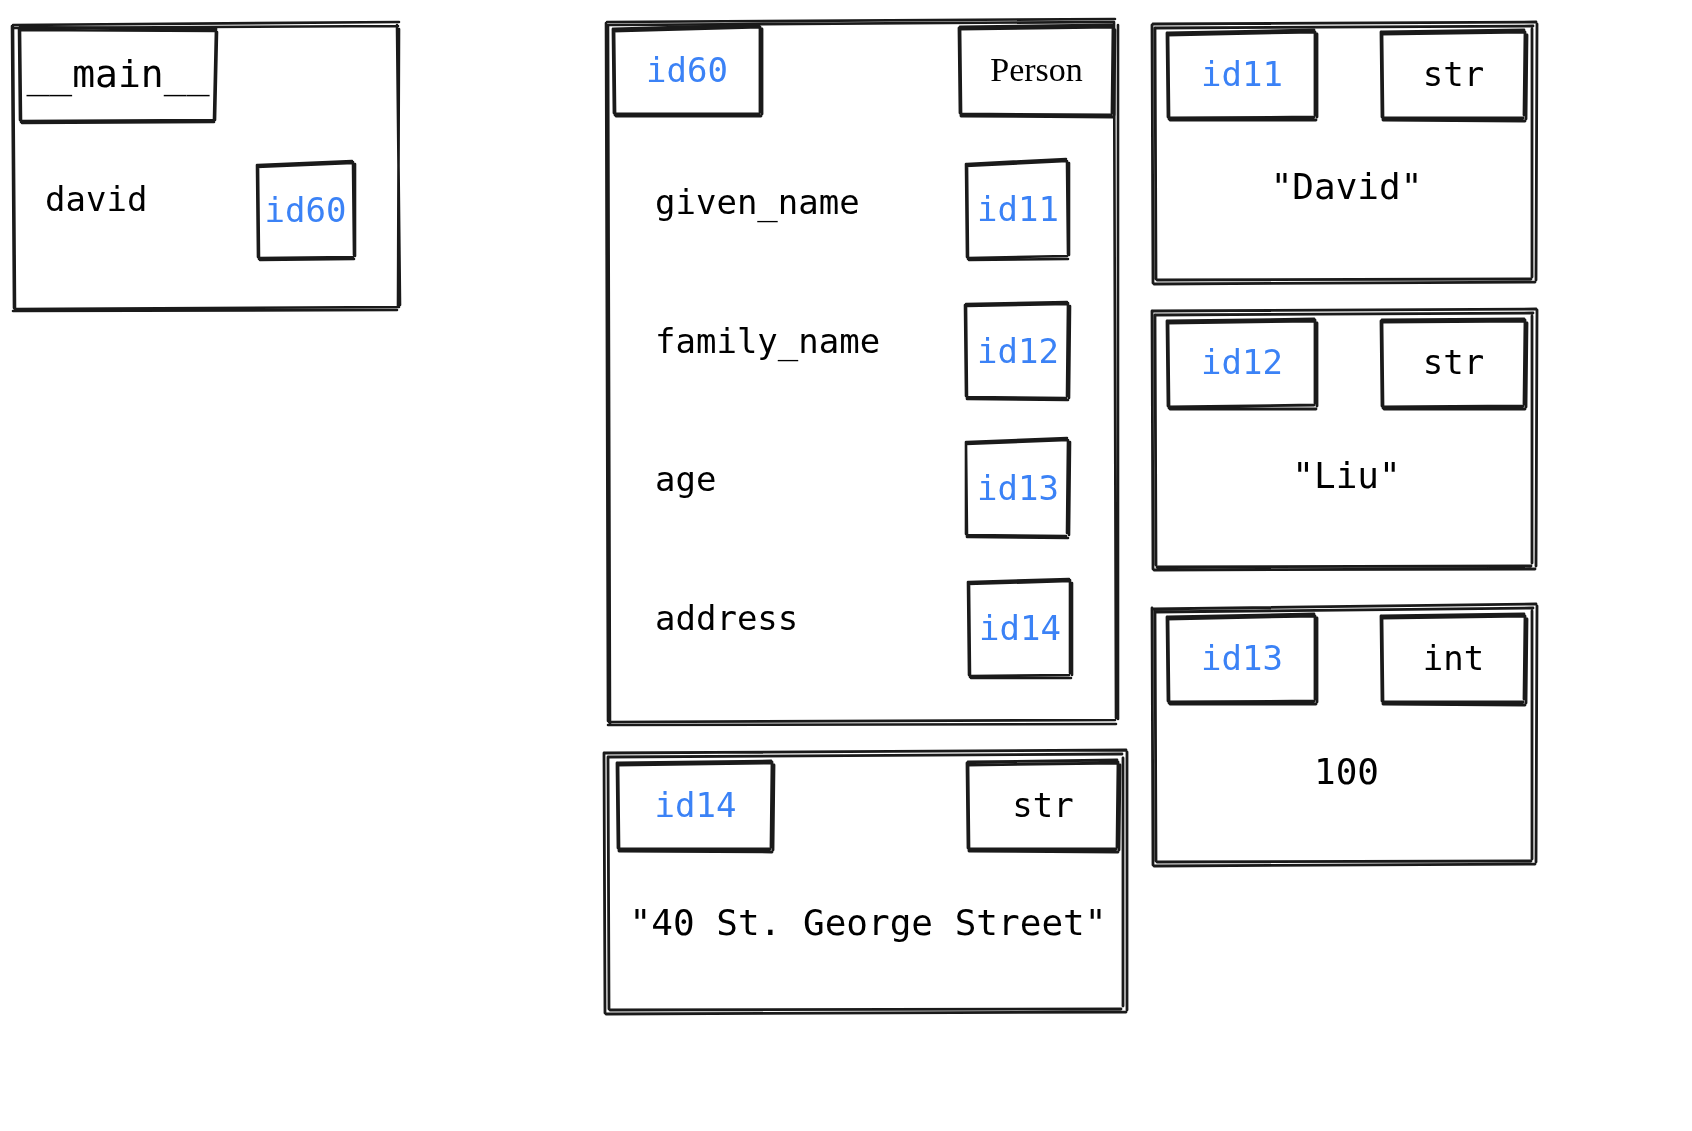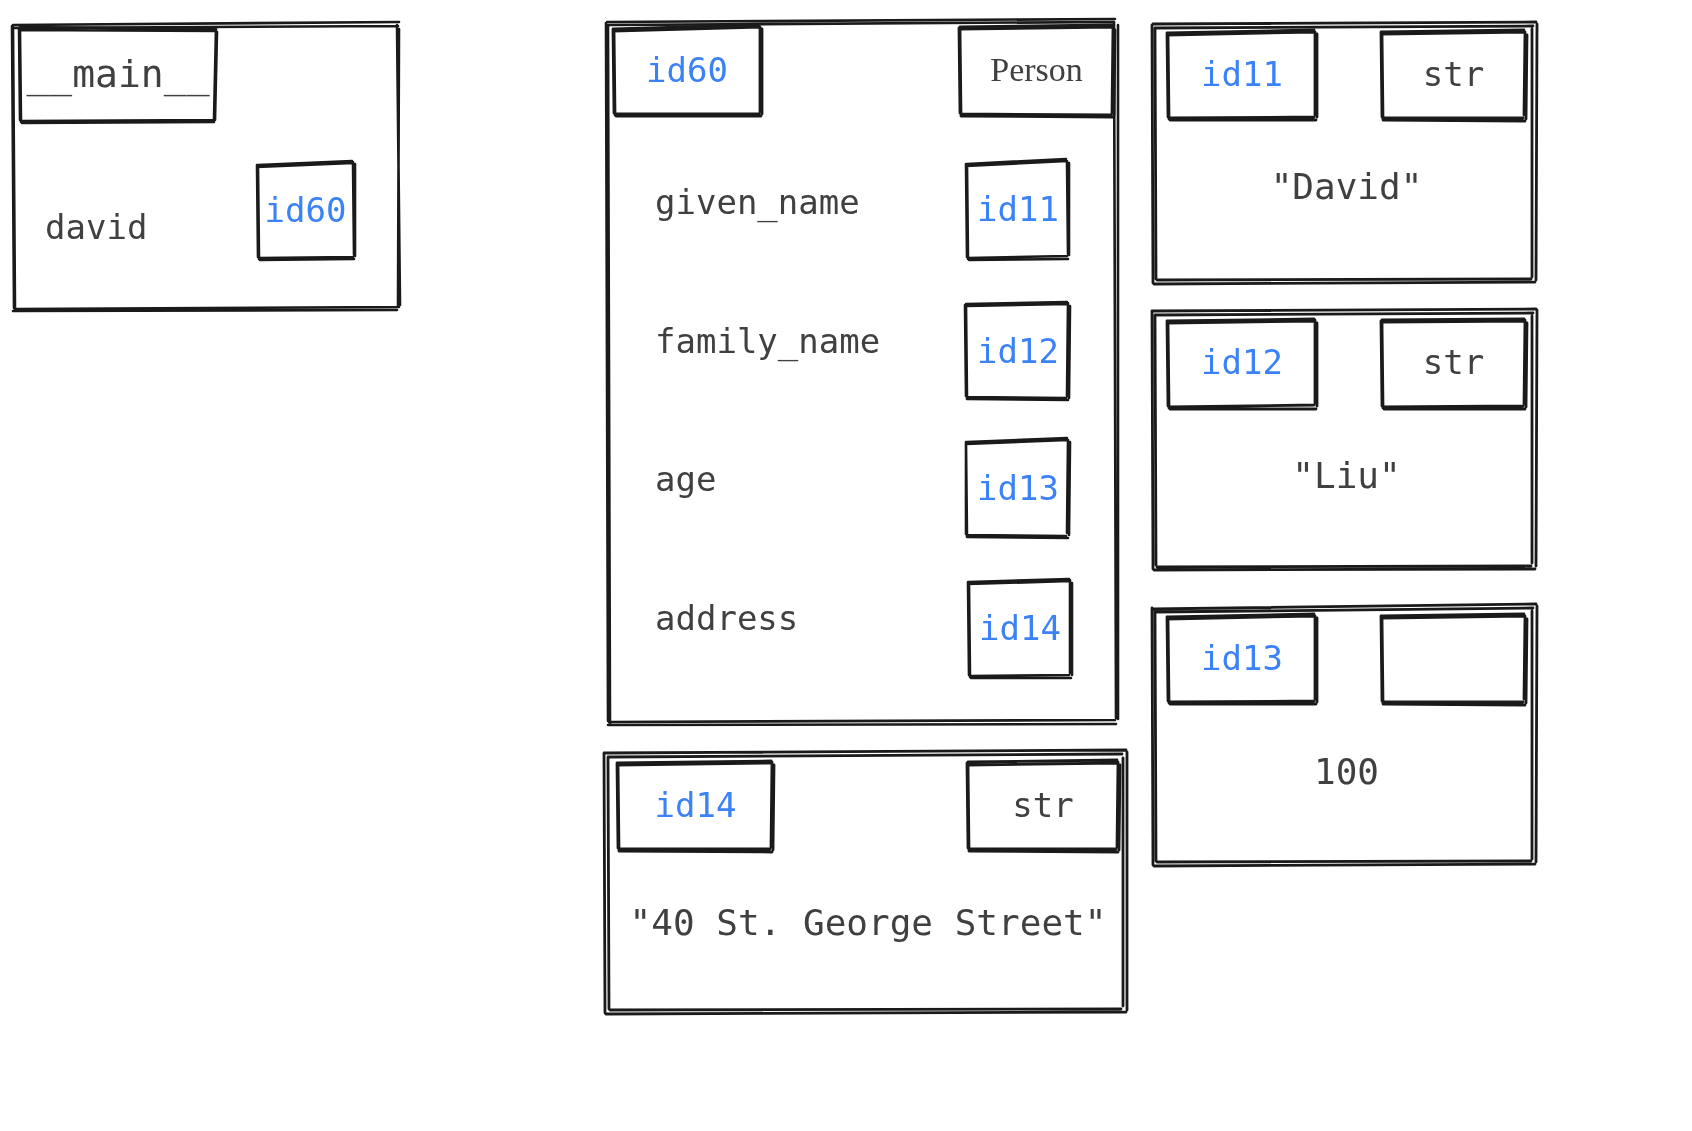--- a/index.html
+++ b/index.html
@@ -29,21 +29,21 @@
   .lbl {
     position: absolute;
     display: flex;
     align-items: center;
     justify-content: center;
     white-space: pre;
     line-height: 1;
     letter-spacing: 0px;
   }
   .id-text   { color: #3b82f6; }
-  .blue-text { color: #404040; }
+  .blue-text { color: #000000; }
 
   .t-38 { font-size: 38px; }
   .t-36 { font-size: 36px; }
   .t-34 { font-size: 34px; }
 </style>
 </head>
 <body>
 
 <div id="canvas">
 
@@ -55,21 +55,21 @@
   </div>
 
   <div class="rect" style="left:20px; top:28px; width:196px; height:92px;">
     <svg width="208" height="104" viewBox="0 0 208 104">
       <path d="M6 5 L201 7 M202 6 L200 97 M201 98 L7 99 M6 98 L5 6
                M6 8 L202 9 M203 10 L201 98 M200 100 L8 101 M7 100 L6 9" fill="none" stroke="#1a1a1a" stroke-width="2.6" stroke-linecap="round"></path>
     </svg>
   </div>
   <div class="lbl blue-text t-38" style="left:20px; top:28px; width:196px; height:92px;">__main__</div>
 
-  <div class="lbl blue-text t-34" style="left:45px; top:178px; width:140px; height:42px; justify-content:flex-start;margin-top:28px;">david</div>
+  <div class="lbl blue-text t-34" style="left:45px; top:178px; width:140px; height:42px; justify-content:flex-start;">david</div>
 
   <div class="rect" style="left:257px; top:162px; width:97px; height:95px;">
     <svg width="110" height="108" viewBox="0 0 110 108">
       <path d="M7 9 L101 5 M102 6 L103 99 M102 101 L8 102 M7 101 L6 9
                M6 11 L102 7 M104 8 L104 100 M103 103 L9 104 M8 103 L7 10" fill="none" stroke="#1a1a1a" stroke-width="2.6" stroke-linecap="round"></path>
     </svg>
   </div>
   <div class="lbl id-text t-34" style="left:257px; top:162px; width:97px; height:95px;">id60</div>
 
   <div class="rect" style="left:607px; top:22px; width:510px; height:698px;">
@@ -192,20 +192,21 @@
     </svg>
   </div>
   <div class="lbl id-text t-34" style="left:1168px; top:616px; width:148px; height:84px;">id13</div>
 
   <div class="rect" style="left:1382px; top:616px; width:143px; height:84px;">
     <svg width="157" height="98" viewBox="0 0 157 98">
       <path d="M6 6 L148 4 M149 6 L148 89 M147 92 L7 92 M6 91 L5 6
                M6 8 L149 6 M151 9 L150 93 M149 95 L8 94 M7 94 L6 9" fill="none" stroke="#1a1a1a" stroke-width="2.8" stroke-linecap="round"></path>
     </svg>
   </div>
+  <div class="lbl blue-text t-34" style="left:1382px; top:616px; width:143px; height:84px;">int</div>
 
   <div class="lbl blue-text t-36" style="left:1168px; top:747px; width:357px; height:50px;">100</div>
 
   <div class="rect" style="left:605px; top:753px; width:523px; height:262px;">
     <svg width="537" height="276" viewBox="0 0 537 276">
       <path d="M6 6 L527 3 M528 5 L528 263 M527 265 L7 267 M6 266 L5 6
                M10 10 L523 7 M524 11 L524 259 M522 262 L11 263 M10 262 L9 10" fill="none" stroke="#1a1a1a" stroke-width="2.8" stroke-linecap="round"></path>
     </svg>
   </div>
   <div class="rect" style="left:618px; top:762px; width:155px; height:86px;">

